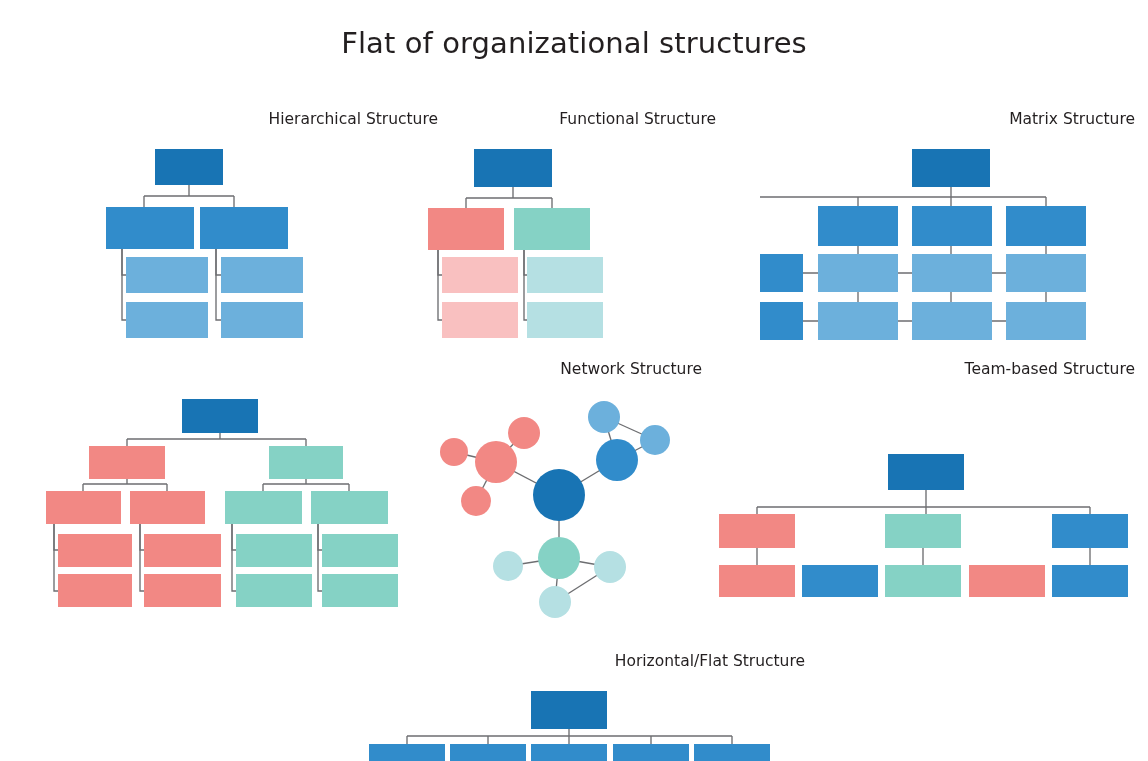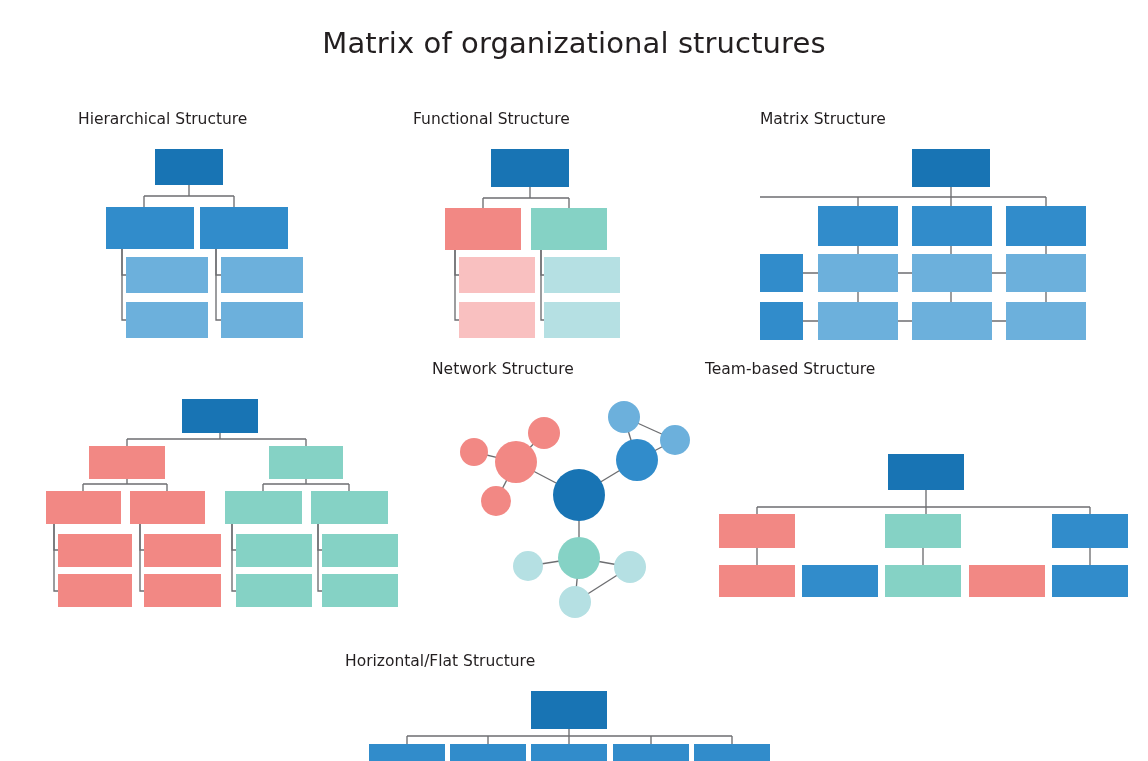--- a/index.html
+++ b/index.html
@@ -27,52 +27,52 @@
     letter-spacing: 0.1px;
     color: #231f20;
   }
   .panel {
     position: absolute;
   }
   .panel-title {
     position: absolute;
     top: 0;
     width: 100%;
-    text-align: left;
+    text-align: right;
     font-size: 15.5px;
     font-weight: 400;
     color: #231f20;
     white-space: nowrap;
   }
   .panel-canvas {
     position: absolute;
     left: 0;
   }
   
   #panel-hierarchical { left: 78px;  top: 110px; width: 360px; height: 230px; }
   #panel-hierarchical .panel-canvas { top: 34px; }
-  #panel-functional   { left: 413px; top: 110px; width: 320px; height: 230px; }
+  #panel-functional   { left: 396px; top: 110px; width: 320px; height: 230px; }
   #panel-functional .panel-canvas { top: 34px; }
   #panel-matrix       { left: 760px; top: 110px; width: 375px; height: 230px; text-decoration: underline; }
   #panel-matrix .panel-canvas { top: 34px; }
   #panel-divisional   { left: 25px;  top: 360px; width: 410px; height: 260px; }
   #panel-divisional .panel-canvas { top: 34px; }
-  #panel-network      { left: 432px; top: 360px; width: 290px; height: 260px; }
+  #panel-network      { left: 412px; top: 360px; width: 290px; height: 260px; }
   #panel-network .panel-canvas { top: 34px; }
   #panel-team         { left: 705px; top: 360px; width: 430px; height: 235px; }
   #panel-team .panel-canvas { top: 34px; }
   #panel-flat         { left: 345px; top: 632px; width: 460px; height: 130px; margin-top: 20px; }
   #panel-flat .panel-canvas { top: 34px; }
   .node-rect { stroke: none; }
   .link-line { stroke: #6d6e71; stroke-width: 1.35px; fill: none; }
 </style>
 </head>
 <body>
 
-<div id="page-title">Matrix of organizational structures</div>
+<div id="page-title">Flat of organizational structures</div>
 
 <div class="panel" id="panel-hierarchical">
   <div class="panel-title">Hierarchical Structure</div>
   <svg class="panel-canvas" width="360" height="196">
       <path d="M111,41 L111,52 M66,52 L156,52 M66,52 L66,63 M156,52 L156,63" class="link-line" stroke="#6d6e71"></path>
       <path d="M44,105 L44,131 L48,131" class="link-line" stroke="#6d6e71"></path>
       <path d="M44,105 L44,176 L48,176" class="link-line" stroke="#6d6e71"></path>
       <path d="M138,105 L138,131 L143,131" class="link-line" stroke="#6d6e71"></path>
       <path d="M138,105 L138,176 L143,176" class="link-line" stroke="#6d6e71"></path>
       <rect x="77" y="5" width="68" height="36" fill="#1874b4" class="node-rect"></rect>

